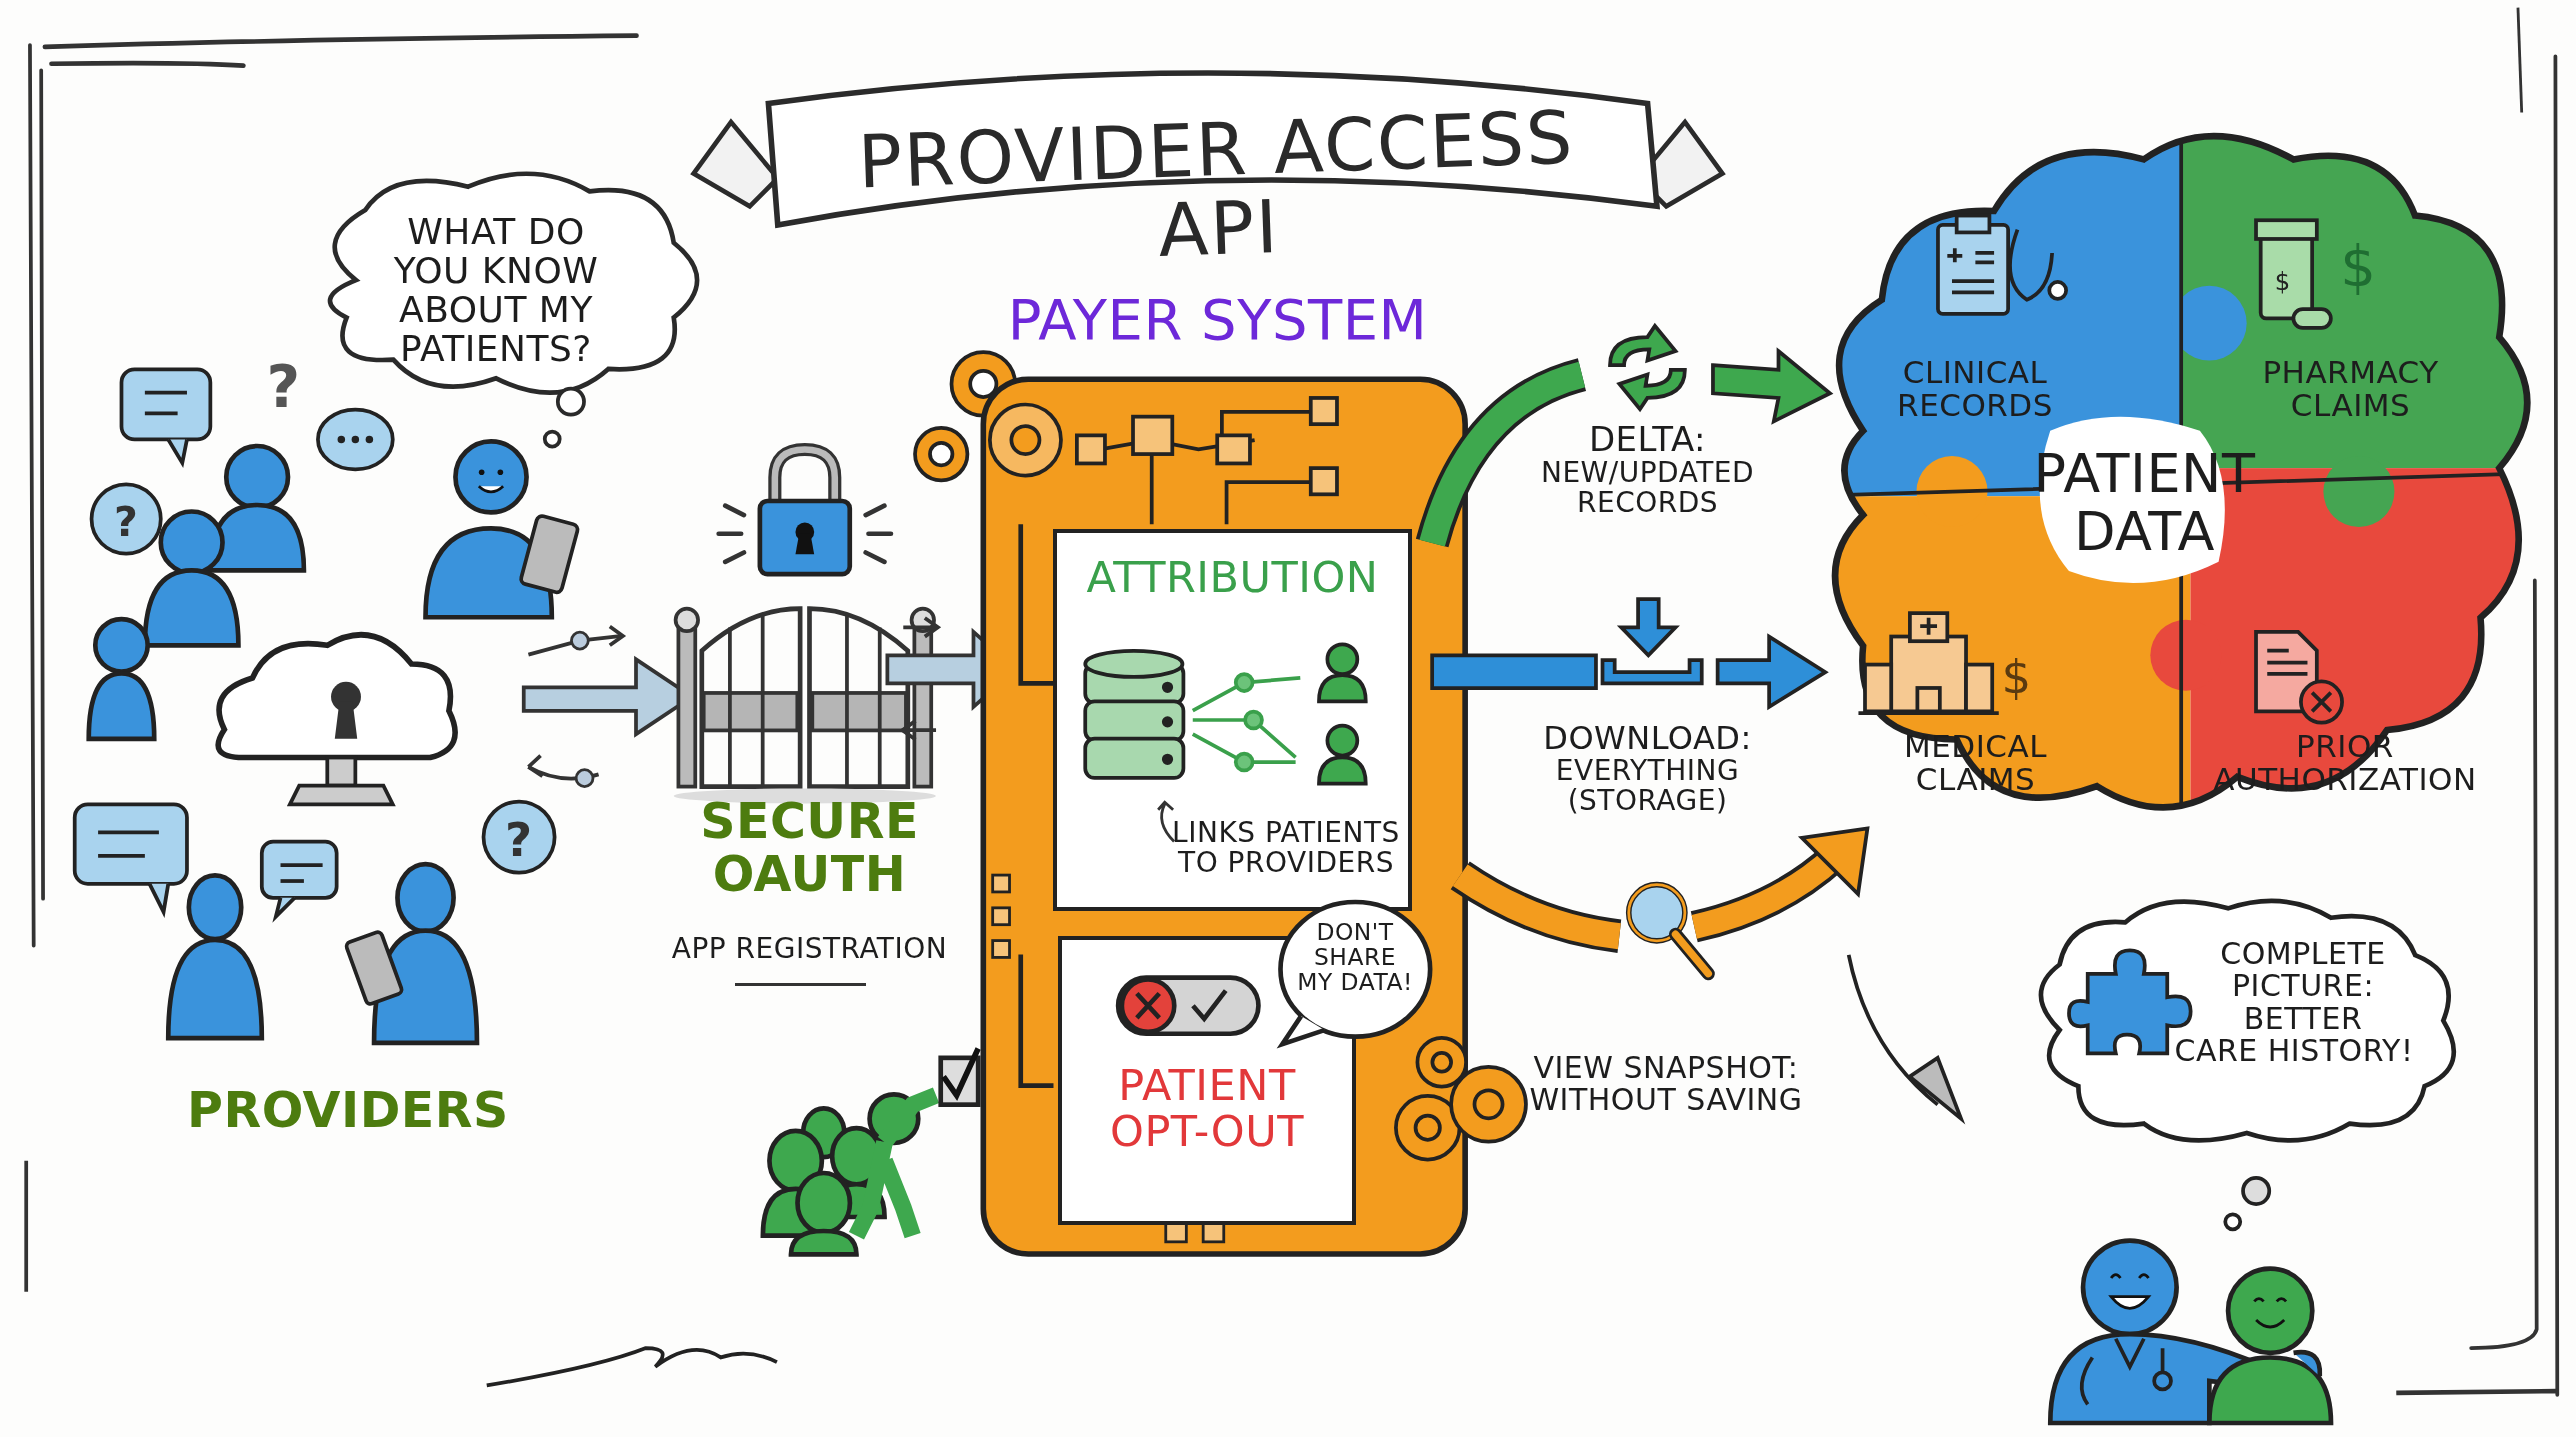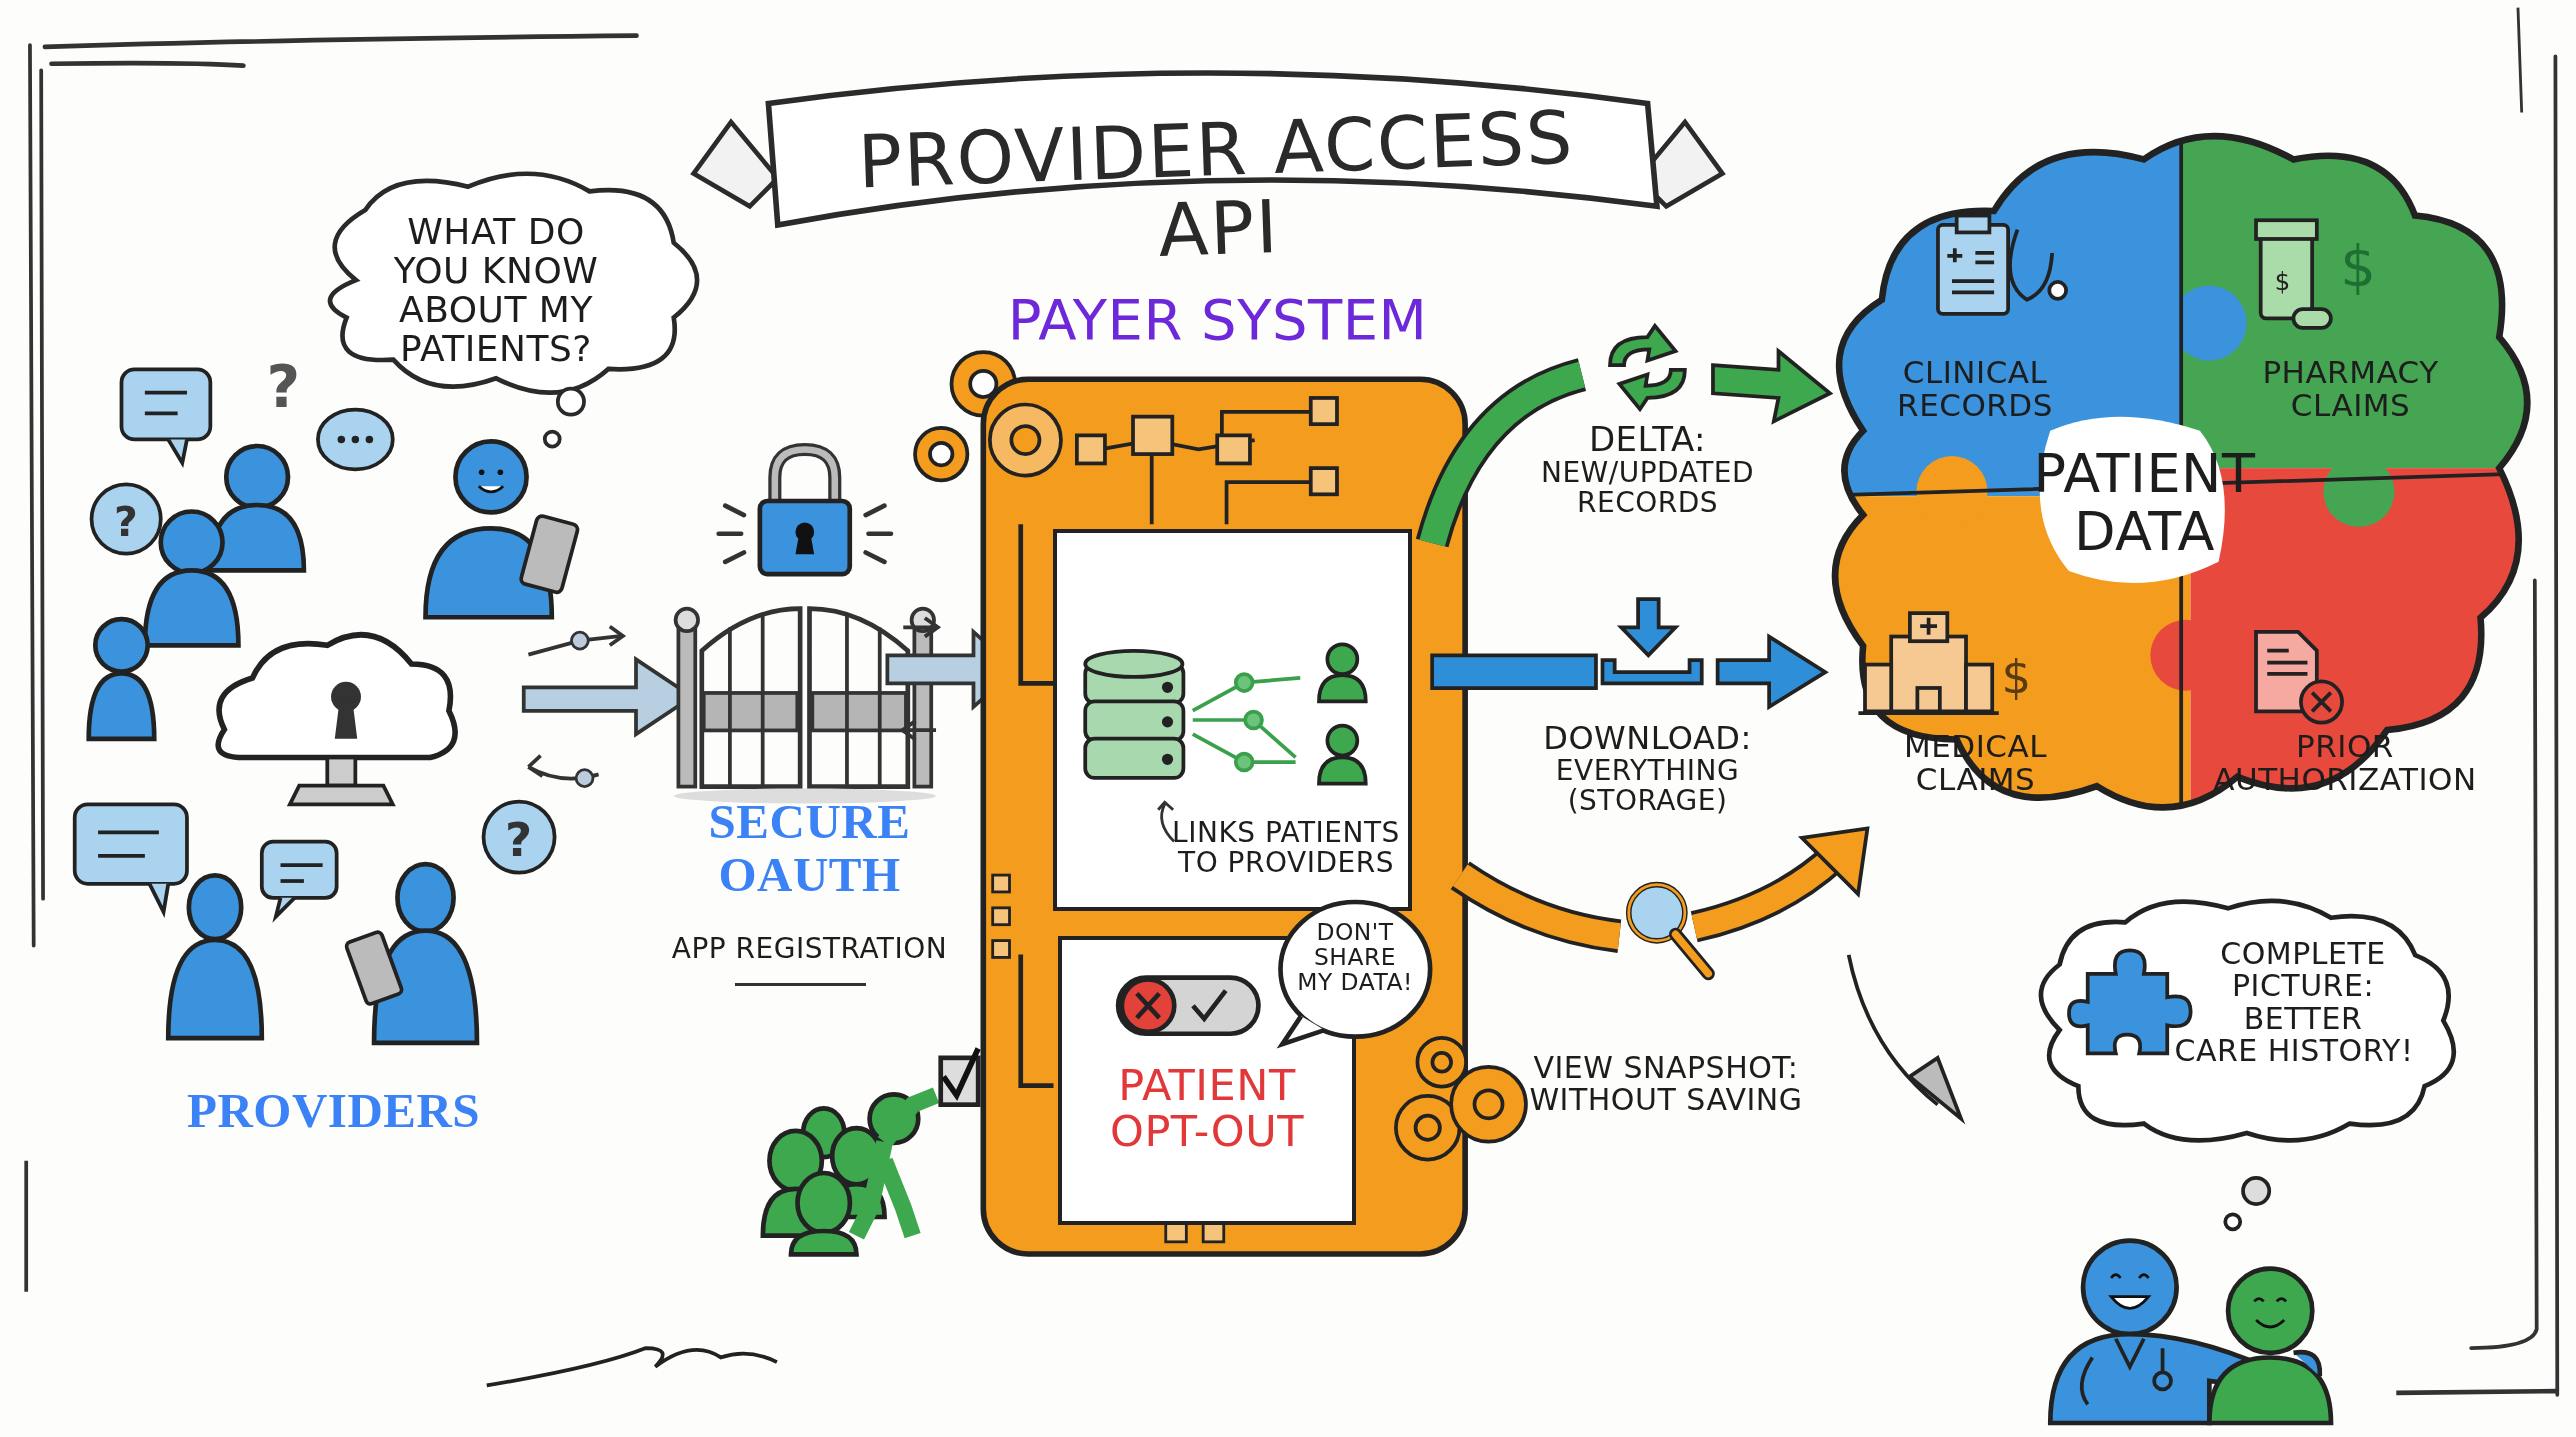--- a/index.html
+++ b/index.html
@@ -1,21 +1,21 @@
 <!DOCTYPE html>
 <html style="font-size:15px"><head>
 <meta charset="utf-8">
 <style>
   html, body { margin:0; padding:0; }
   body { width:2576px; height:1438px; background:#fdfdfc; position:relative; overflow:hidden;
          font-family:"DejaVu Sans", sans-serif; color:#1d1d1d; }
   .abs { position:absolute; }
   .txt { font-family:"DejaVu Sans", sans-serif; text-transform:uppercase; line-height:1.08; text-align:center; letter-spacing:0.5px; }
   svg { position:absolute; left:0; top:0; overflow:visible; }
-  .blue-t { color:#3b82f6;font-family:Liberation Serif, serif; }
+  .blue-t { color:#4d7c0f; }
   .orange-t { color:#6d28d9; }
   .green-t { color:#3aa04b; }
   .red-t { color:#e2383a; }
 </style>
 </head>
 <body>
 
 <svg width="2576" height="1438" viewBox="0 0 2752 1536">
   <path d="M48 50 Q300 42 680 38 M55 68 Q200 66 260 70" stroke="#333" stroke-width="5" fill="none" stroke-linecap="round"></path>
   <path d="M32 48 L36 1010 M44 75 L46 960" stroke="#333" stroke-width="4" fill="none" stroke-linecap="round"></path>
@@ -197,20 +197,21 @@
         <circle cx="580" cy="835" r="10" fill="#f39c1e"></circle>
       <circle cx="565" cy="905" r="34"></circle>
         <circle cx="565" cy="905" r="13" fill="#f39c1e"></circle>
       <circle cx="630" cy="880" r="40"></circle>
         <circle cx="630" cy="880" r="15" fill="#f39c1e"></circle>
     </g>
   </svg>
 
   <div class="abs" style="left:154px;top:248px;width:351px;height:374px;background:#fff;border:4.7px solid #222;">
     <div class="abs txt green-t" style="left:0;top:20.6px;width:351px;font-size:43px;">
+      <div>Attribution</div>
     </div>
     <svg width="351" height="374" viewBox="0 0 375 400">
       <g fill="#a8d8ae" stroke="#222" stroke-width="4">
         <rect x="30" y="140" width="105" height="42" rx="10"></rect>
           <rect x="30" y="180" width="105" height="42" rx="10"></rect>
           <rect x="30" y="220" width="105" height="42" rx="10"></rect>
         <ellipse cx="82" cy="140" rx="52" ry="14"></ellipse>
         <circle cx="118" cy="165" r="4" fill="#222"></circle>
           <circle cx="118" cy="202" r="4" fill="#222"></circle>
           <circle cx="118" cy="242" r="4" fill="#222"></circle>

